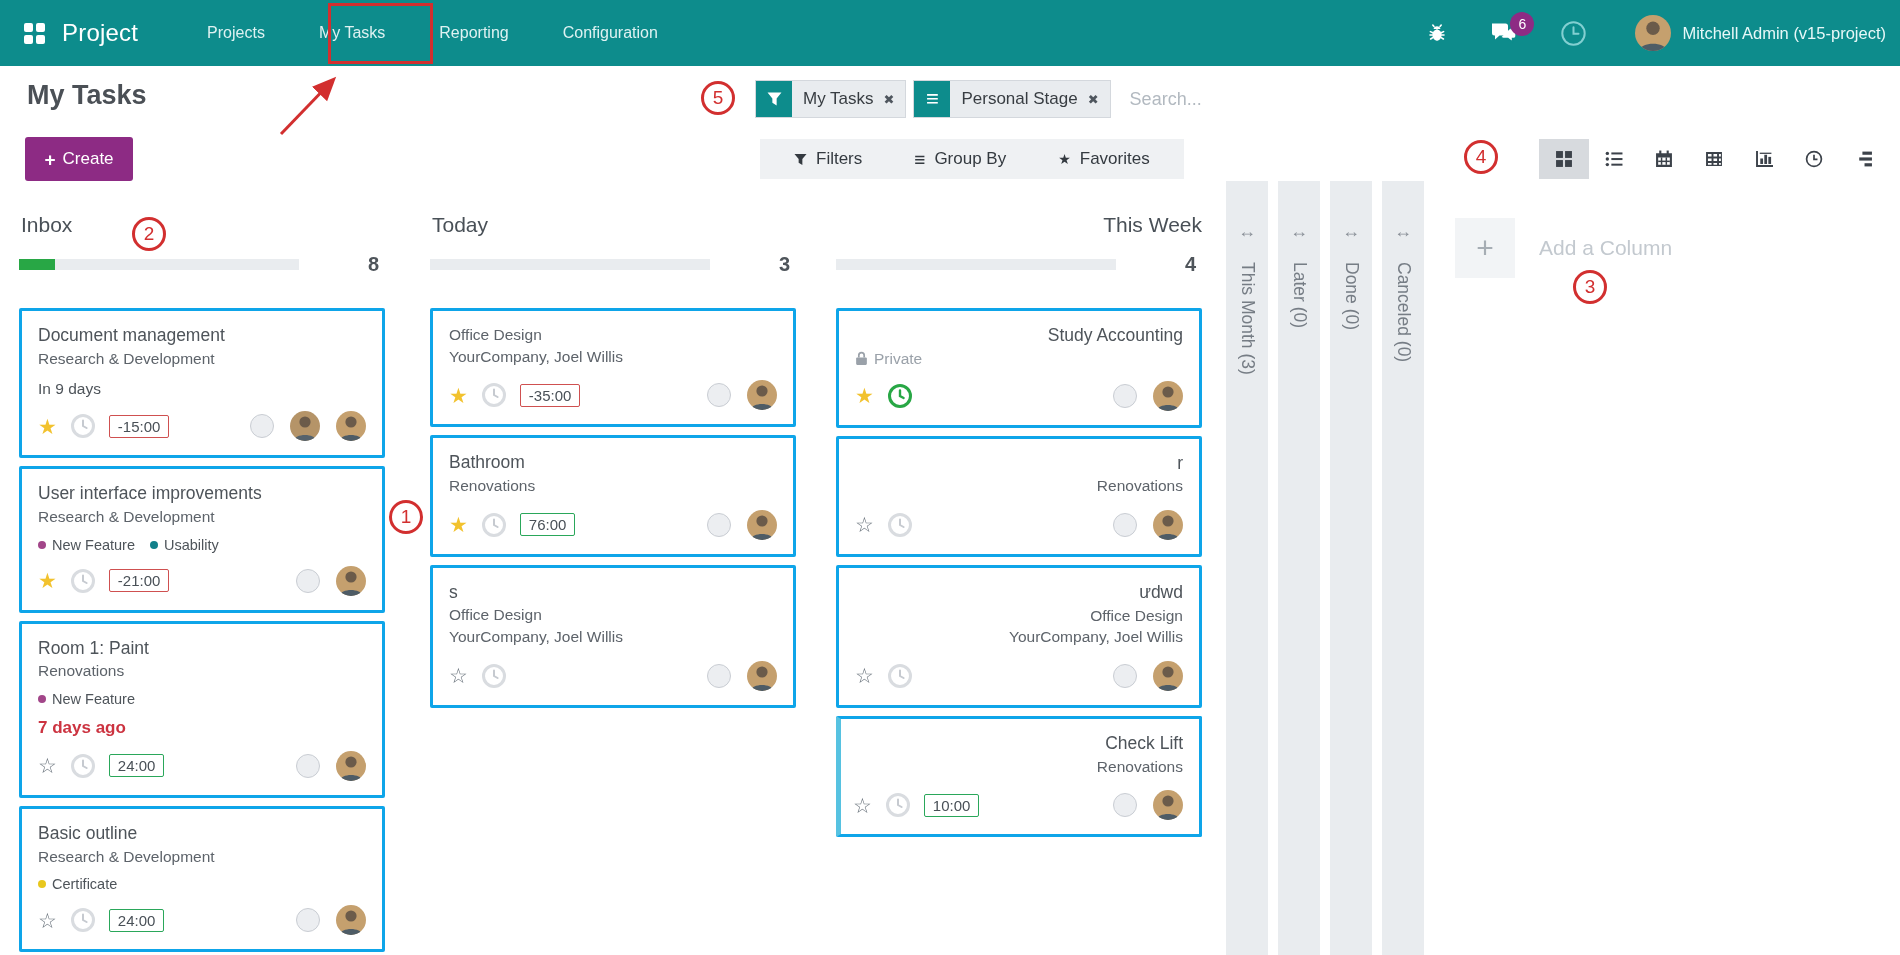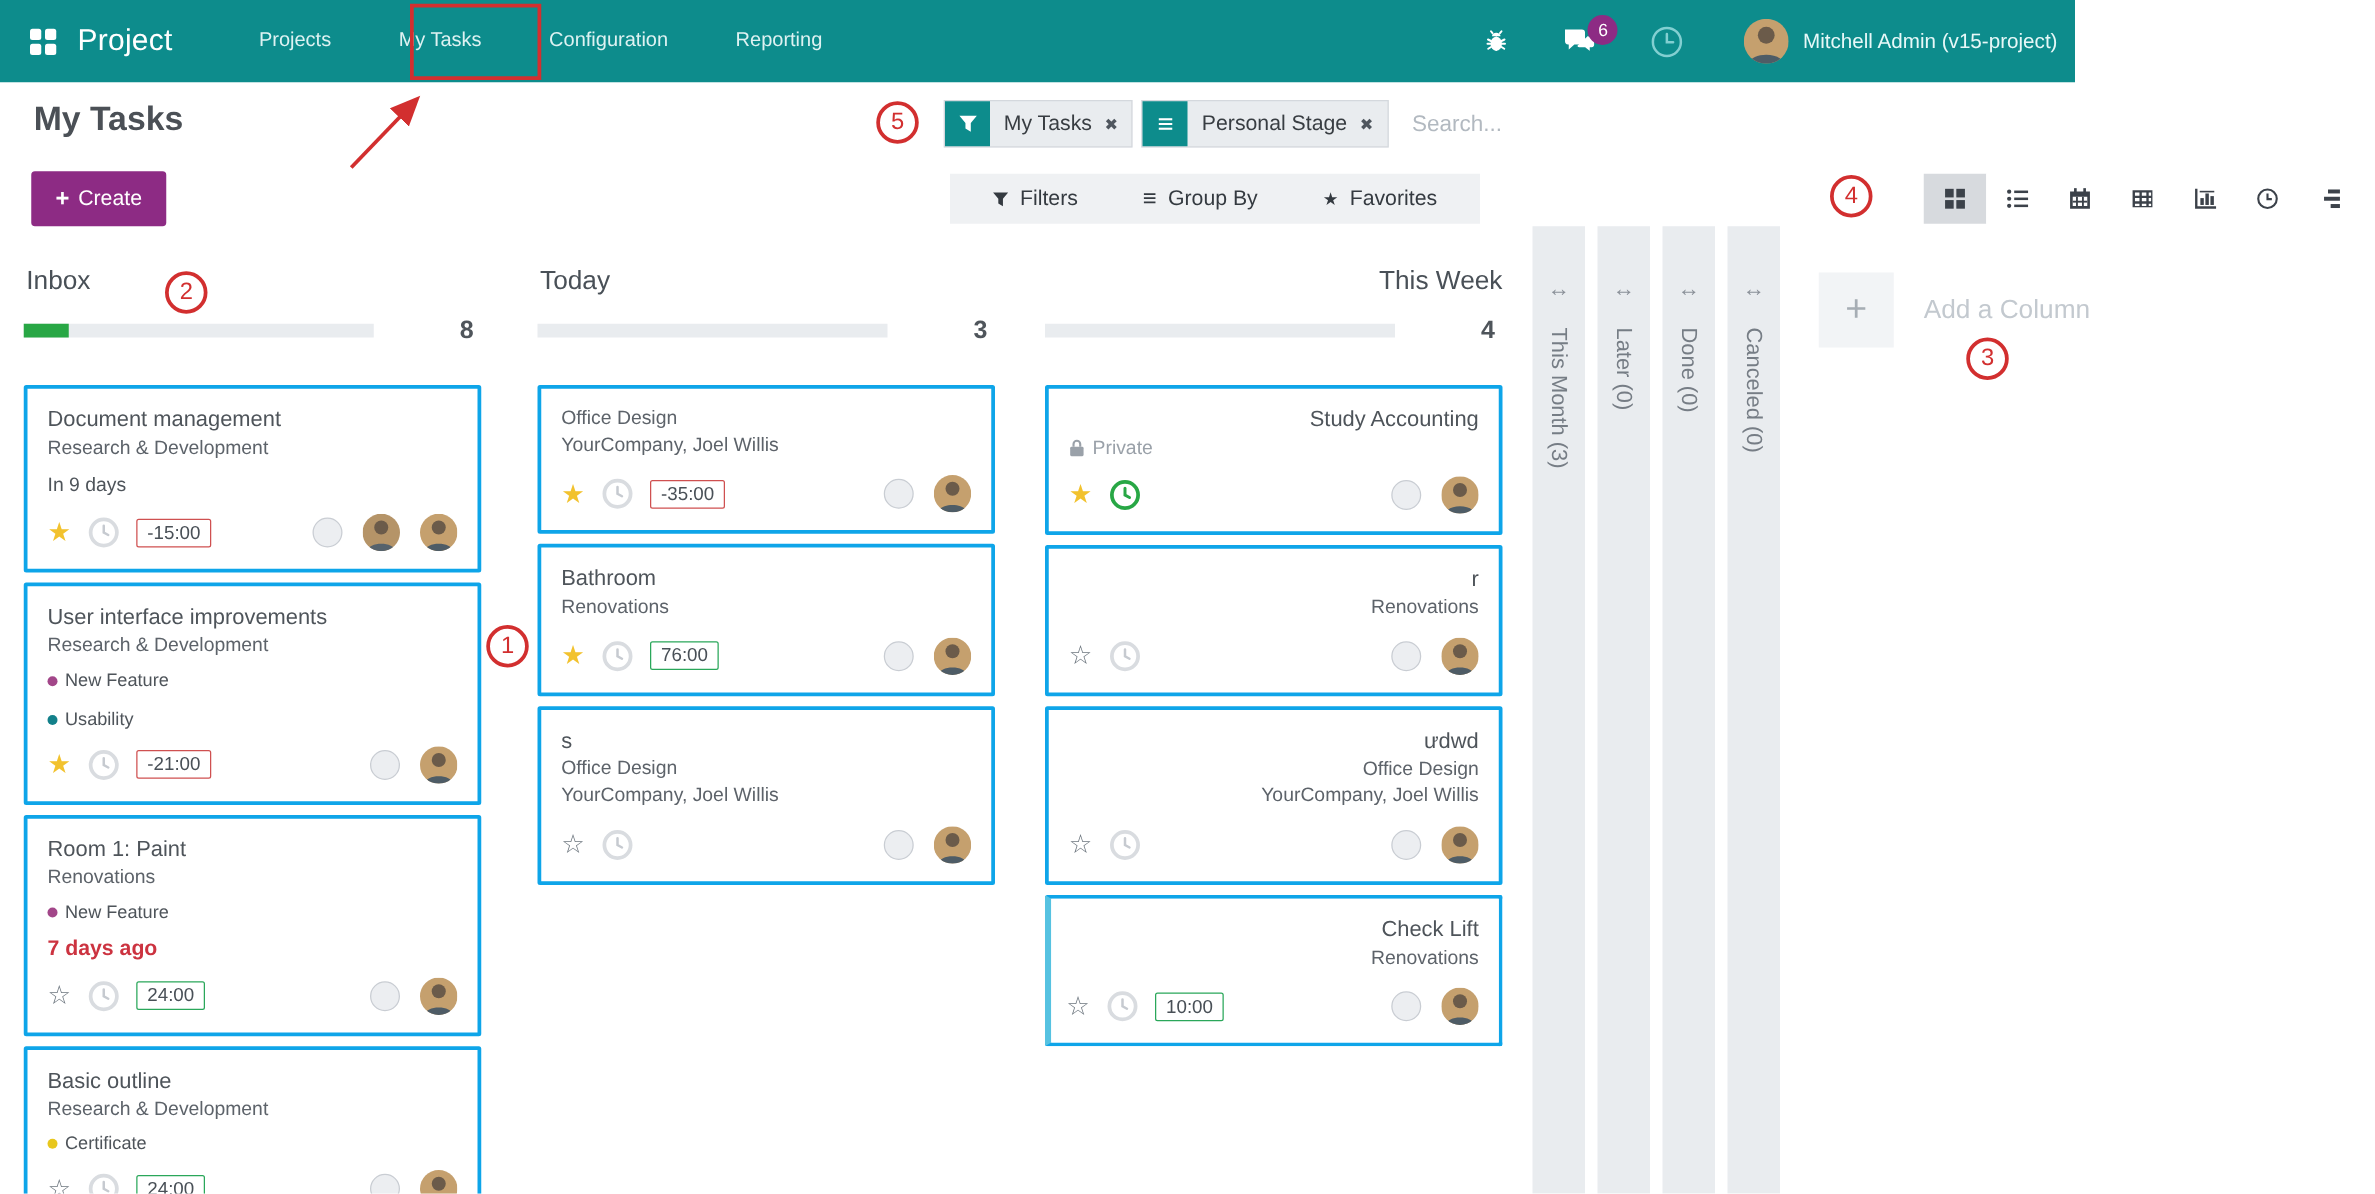--- a/index.html
+++ b/index.html
@@ -1,20 +1,20 @@
 <!DOCTYPE html>
 <html><head>
 <meta charset="utf-8">
 <style>
   * { margin:0; padding:0; box-sizing:border-box; }
   body { font-family:"Liberation Sans", sans-serif; background:#fff; }
   .stage { position:relative; width:1900px; height:955px; overflow:hidden; background:#fff; }
 
   
-  .topbar { position:absolute; left:0; top:0; width:1660px; height:66px; background:#0d8c8c;
+  .topbar { position:absolute; left:0; top:0; width:1900px; height:66px; background:#0d8c8c;
             display:flex; align-items:center; color:#eafafa; }
   .apps-icon { margin-left:24px; width:21px; height:21px; display:grid;
                grid-template-columns:9px 9px; grid-template-rows:9px 9px; gap:3px; cursor:pointer; }
   .apps-icon i { background:#fff; border-radius:2px; }
   .brand { margin-left:17px; font-size:24px; font-weight:500; color:#fff; letter-spacing:.2px; }
   .topmenu { display:flex; list-style:none; margin-left:42px; height:66px; align-items:center; }
   .topmenu li { padding:0 27px; font-size:16px; color:#def2f2; height:66px; display:flex; align-items:center; cursor:pointer; }
   .tb-right { margin-left:auto; display:flex; align-items:center; padding-right:14px; }
   .tb-ico { position:relative; margin-left:42px; cursor:pointer; display:flex; align-items:center; }
   .msg-badge { position:absolute; top:-10px; right:-16px; min-width:24px; height:24px; border-radius:12px;
@@ -61,21 +61,21 @@
   .pbar { width:280px; height:11px; background:#e9ecef; position:relative; cursor:pointer; }
   .pbar .fill { position:absolute; left:0; top:0; bottom:0; background:#28a745; }
   .kcount { margin-left:auto; margin-right:6px; font-size:20px; font-weight:700; color:#4f555b; }
   .cards { margin-top:32px; }
   .card { background:#fff; border:3px solid #0ea5e9; border-radius:2px; padding:13px 16px 14px; margin-bottom:8px;
           cursor:pointer; position:relative; }
   .card.blue-left { border-left:5px solid #56c2e1; padding-left:12px; }
   .c-title { font-size:17.5px; color:#4e545a; line-height:1.35; }
   .c-sub { font-size:15.5px; color:#5d636a; line-height:1.4; }
   .c-private { display:flex; align-items:center; gap:6px; font-size:15.5px; color:#9aa1a9; margin-top:2px; }
-  .c-tags { margin-top:9px; font-size:14.5px; color:#4e545a; display:flex; gap:15px;flex-direction:column; }
+  .c-tags { margin-top:9px; font-size:14.5px; color:#4e545a; display:flex; gap:15px; }
   .tag { display:flex; align-items:center; gap:6px; }
   .dot { width:8px; height:8px; border-radius:50%; display:inline-block; }
   .dot-purple { background:#a24689; } .dot-teal { background:#12808a; } .dot-yellow { background:#e8c71d; }
   .c-date { margin-top:11px; font-size:15.5px; color:#4e545a; }
   .c-date.overdue { color:#cc3340; font-weight:700; font-size:17px; }
   .c-bottom { margin-top:13px; display:flex; align-items:center; gap:13px; }
   .star { font-size:21px; line-height:1; cursor:pointer; }
   .star.on { color:#f2c22e; } .star.off { color:#6f7880; }
   .clock-btn { display:flex; cursor:pointer; }
   .hbadge { border:1px solid #999; border-radius:2px; padding:2px 8px; font-size:15px; color:#495057; cursor:pointer; background:#fff; }
@@ -117,22 +117,22 @@
     <div class="apps-icon">
         <i></i>
         <i></i>
         <i></i>
         <i></i>
       </div>
     <div class="brand">Project</div>
     <ul class="topmenu">
       <li>Projects</li>
       <li>My Tasks</li>
+      <li>Reporting</li>
       <li>Configuration</li>
-      <li>Reporting</li>
     </ul>
     <div class="tb-right">
       <span class="tb-ico">
         <svg width="22" height="22" viewBox="0 0 22 22">
             <g fill="#fff">
               <path d="M11 4.2c1.9 0 3.4 1.2 3.4 2.8H7.6c0-1.6 1.5-2.8 3.4-2.8z"></path>
               <ellipse cx="11" cy="13" rx="4.6" ry="5.6"></ellipse>
             </g>
             <g stroke="#fff" stroke-width="1.6" fill="none" stroke-linecap="round">
               <path d="M11 8v10"></path>

